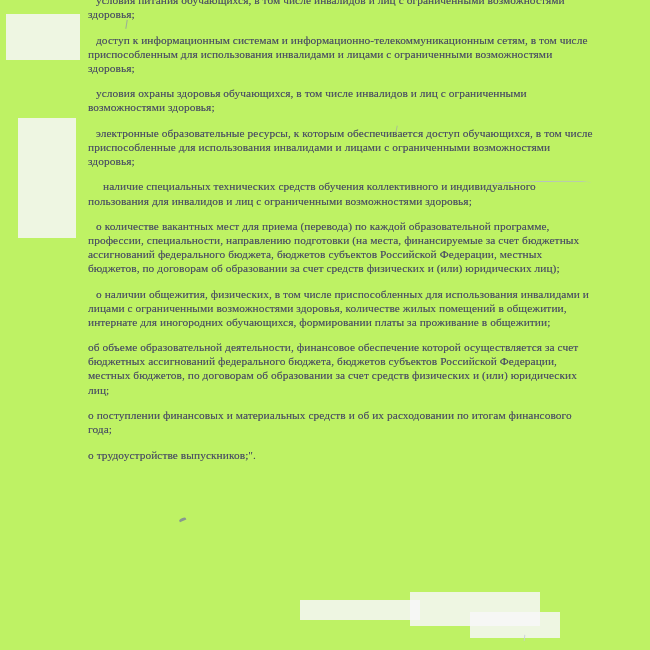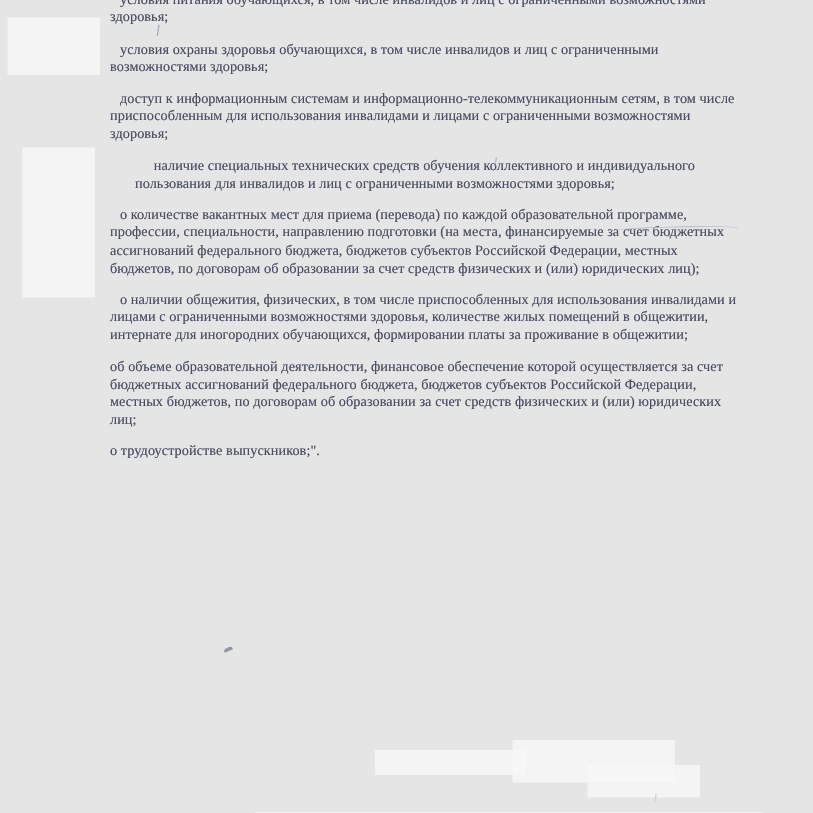--- a/index.html
+++ b/index.html
@@ -13,21 +13,21 @@
     height: 650px;
     overflow: hidden;
     font-family: "Liberation Serif", "DejaVu Serif", serif;
     position: relative;
   }
 
   
   #page-surface {
     position: absolute;
     inset: 0;
-    background: #e5e5e5;
+    background: #bef264;
     overflow: hidden;
   }
 
   
   .scan-blotch {
     position: absolute;
     background: #f7f7f8;
     opacity: 0.85;
     pointer-events: none;
   }
@@ -44,21 +44,21 @@
     text-align: left;
     letter-spacing: 0.005em;
   }
 
   .para {
     margin: 0 0 11.5px 0;
     text-indent: 8px;
     
     text-shadow: 0 0 0.35px rgba(74, 78, 99, 0.55);
   }
-  .para.indent-wide { text-indent: 15px; margin-left: 20px; }
+  .para.indent-wide { text-indent: 15px; }
   .para.indent-none { text-indent: 0; }
 
   
   .para.clipped-top {
     margin-bottom: 11.5px;
   }
 
   
   .pen-mark {
     position: absolute;
@@ -121,34 +121,36 @@
   <div class="scan-blotch" style="left:6px;  top:14px;  width:74px;  height:46px;"></div>
   <div class="scan-blotch" style="left:18px; top:118px; width:58px;  height:120px;"></div>
   <div class="scan-blotch" style="left:410px;top:592px; width:130px; height:34px;"></div>
   <div class="scan-blotch" style="left:470px;top:612px; width:90px;  height:26px;"></div>
   <div class="scan-blotch" style="left:300px;top:600px; width:120px; height:20px;"></div>
 
   <div id="doc-body">
 
     <p class="para clipped-top">условия питания обучающихся, в том числе инвалидов и лиц с ограниченными возможностями здоровья;</p>
 
+    <p class="para">доступ к информационным системам и информационно-телекоммуникационным сетям, в том числе приспособленным для использования инвалидами и лицами с ограниченными возможностями здоровья;</p>
+
     <p class="para">условия охраны здоровья обучающихся, в том числе инвалидов и лиц с ограниченными возможностями здоровья;</p>
 
-    <p class="para">доступ к информационным системам и информационно-телекоммуникационным сетям, в том числе приспособленным для использования инвалидами и лицами с ограниченными возможностями здоровья;</p>
-
+    <p class="para">электронные образовательные ресурсы, к которым обеспечивается доступ обучающихся, в том числе приспособленные для использования инвалидами и лицами с ограниченными возможностями здоровья;</p>
 
     <p class="para indent-wide">наличие специальных технических средств обучения коллективного и индивидуального пользования для инвалидов и лиц с ограниченными возможностями здоровья;</p>
 
     <p class="para">о количестве вакантных мест для приема (перевода) по каждой образовательной программе, профессии, специальности, направлению подготовки (на места, финансируемые за счет бюджетных ассигнований федерального бюджета, бюджетов субъектов Российской Федерации, местных бюджетов, по договорам об образовании за счет средств физических и (или) юридических лиц);</p>
 
 
     <p class="para">о наличии общежития, физических, в том числе приспособленных для использования инвалидами и лицами с ограниченными возможностями здоровья, количестве жилых помещений в общежитии, интернате для иногородних обучающихся, формировании платы за проживание в общежитии;</p>
 
     <p class="para indent-none">об объеме образовательной деятельности, финансовое обеспечение которой осуществляется за счет бюджетных ассигнований федерального бюджета, бюджетов субъектов Российской Федерации, местных бюджетов, по договорам об образовании за счет средств физических и (или) юридических лиц;</p>
 
+    <p class="para indent-none">о поступлении финансовых и материальных средств и об их расходовании по итогам финансового года;</p>
 
     <p class="para indent-none">о трудоустройстве выпускников;".</p>
 
   </div>
 
   <div class="pen-mark" id="pen-tick-top"></div>
   <div class="pen-mark" id="pen-stray-upper"></div>
   <div class="pen-mark" id="pen-underline-mid"></div>
   <div class="pen-mark" id="pen-caret-lower"></div>
   <div class="pen-mark" id="pen-dot-bottom"></div>

